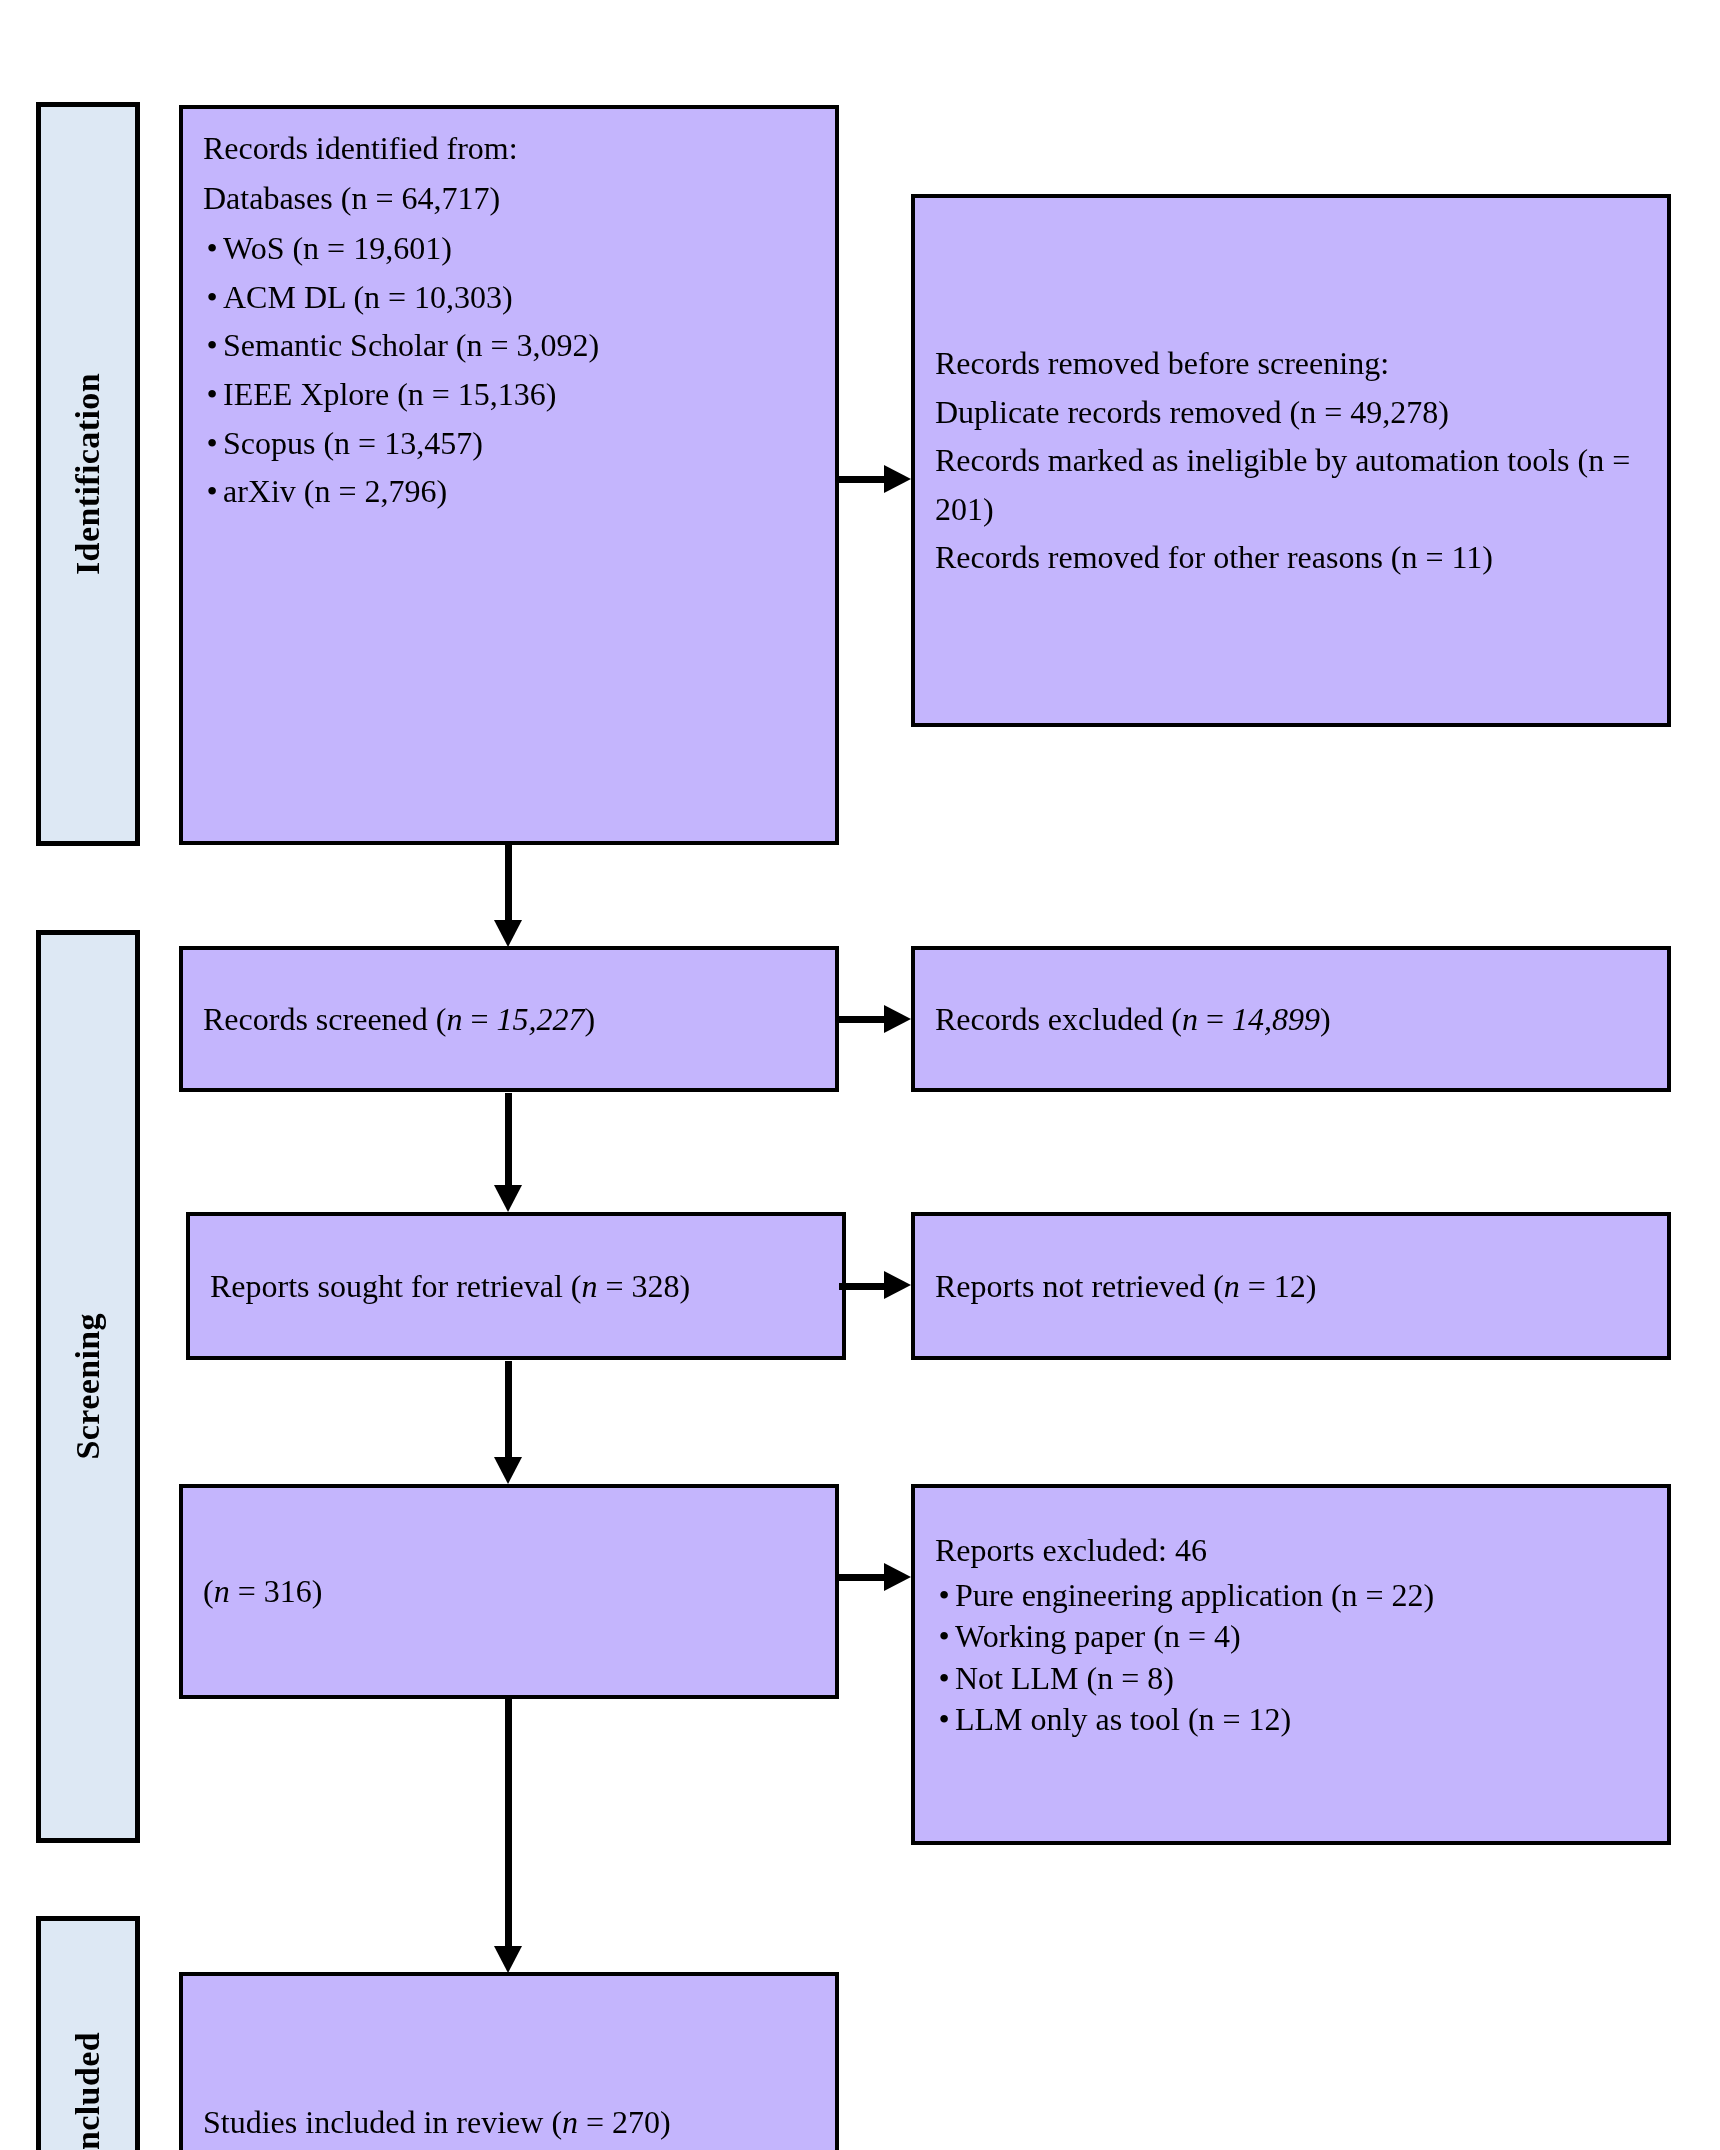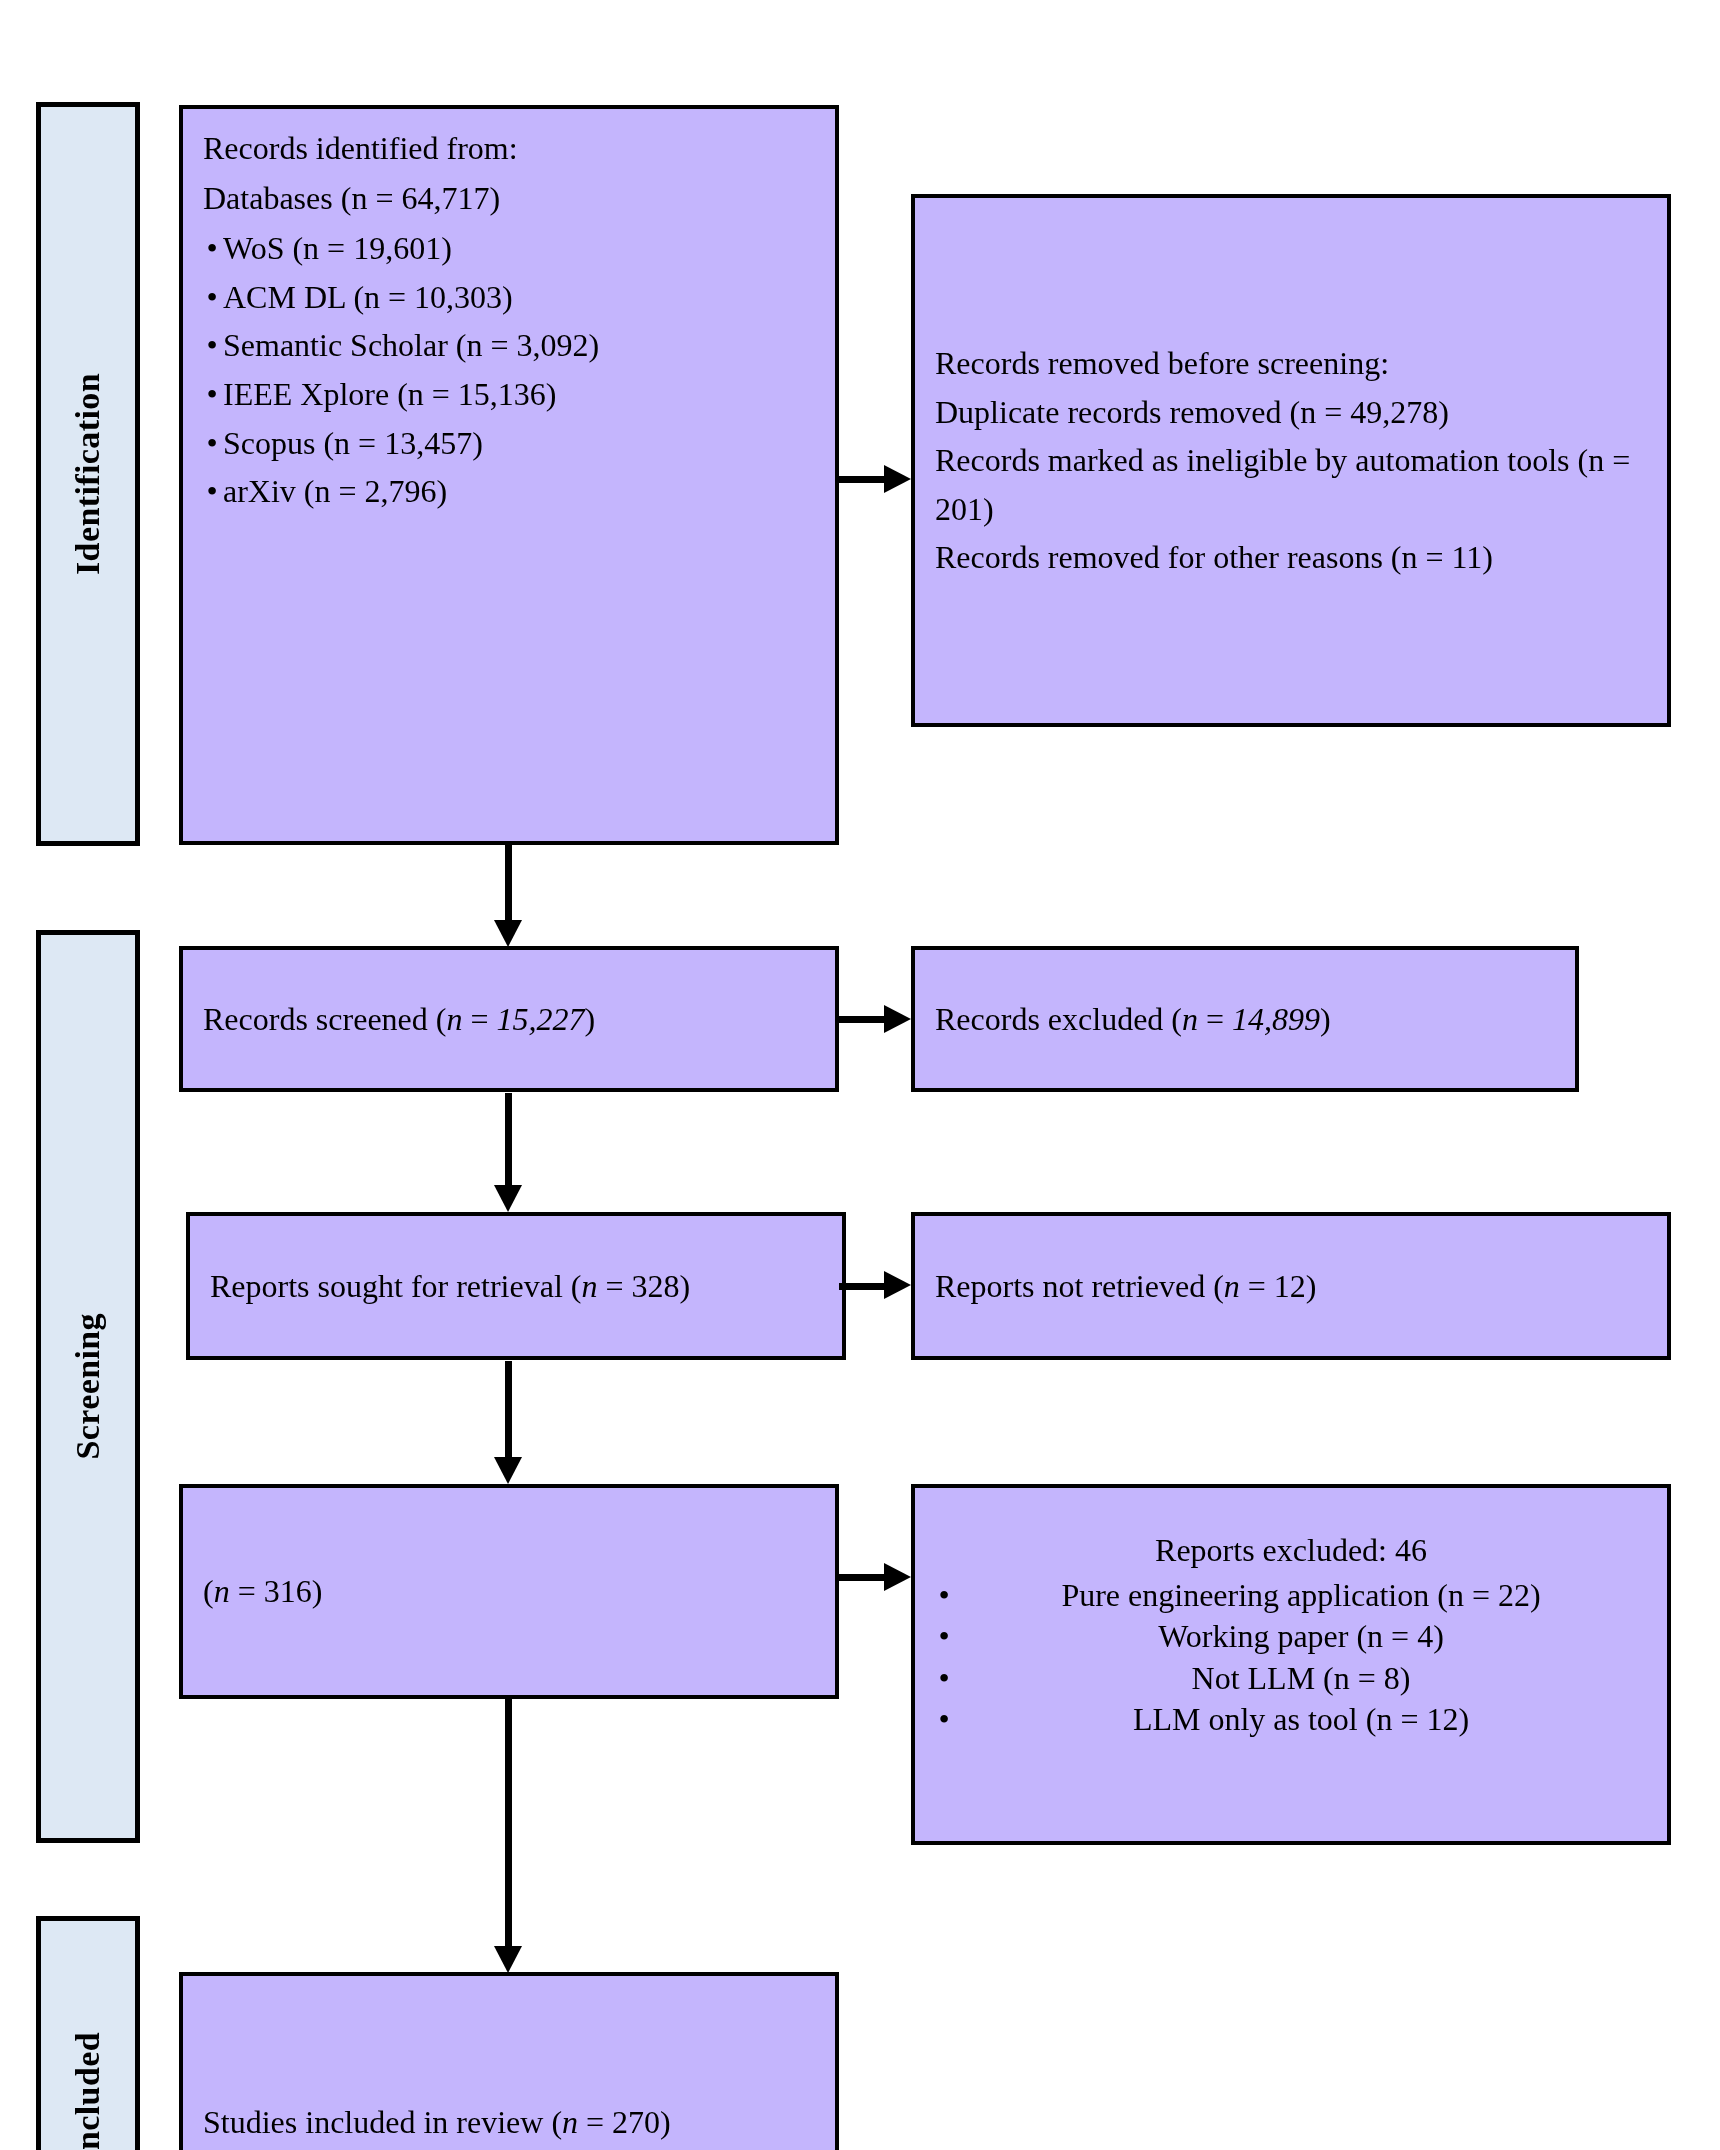--- a/index.html
+++ b/index.html
@@ -140,21 +140,21 @@
 
   <div class="conn" style="left:505px; top:845px; width:6.9px; height:77px;"></div>
   <div class="arrow-down" style="left:494px; top:920px;"></div>
 
   <div class="flow-box" style="left:179px; top:946px; width:660px; height:146px;">
     <div class="line">
       <span>Records screened</span>&nbsp;(<em>n</em>&nbsp;=&nbsp;<em>15,227</em>)
     </div>
   </div>
 
-  <div class="flow-box" style="left:911px; top:946px; width:668px; height:146px;">
+  <div class="flow-box" style="left:911px; top:946px; width:760px; height:146px;">
     <div class="line">
       <span>Records excluded</span>&nbsp;(<em>n</em>&nbsp;=&nbsp;<em>14,899</em>)
     </div>
   </div>
 
   <div class="conn" style="left:839px; top:1016px; width:47px; height:6.9px;"></div>
   <div class="arrow-right" style="left:884px; top:1005px;"></div>
 
   <div class="conn" style="left:505px; top:1093px; width:6.9px; height:95px;"></div>
   <div class="arrow-down" style="left:494px; top:1185px;"></div>
@@ -176,21 +176,21 @@
 
   <div class="conn" style="left:505px; top:1361px; width:6.9px; height:99px;"></div>
   <div class="arrow-down" style="left:494px; top:1457px;"></div>
 
   <div class="flow-box" style="left:179px; top:1484px; width:660px; height:215px;">
     <div class="line">
       (<em>n</em>&nbsp;=&nbsp;<span>316</span>)
     </div>
   </div>
 
-  <div class="flow-box v-top" style="left:911px; top:1484px; width:760px; height:361px; padding-top:38px;text-align:center;">
+  <div class="flow-box v-top" style="left:911px; top:1484px; width:760px; height:361px; padding-top:38px;">
     <div class="line">Reports excluded: 46</div>
     <ul class="bullet-list tight">
       <li><span>Pure engineering application (n = 22)</span></li>
       <li><span>Working paper (n = 4)</span></li>
       <li><span>Not LLM (n = 8)</span></li>
       <li><span>LLM only as tool (n = 12)</span></li>
     </ul>
   </div>
 
   <div class="conn" style="left:839px; top:1574px; width:47px; height:6.9px;"></div>

